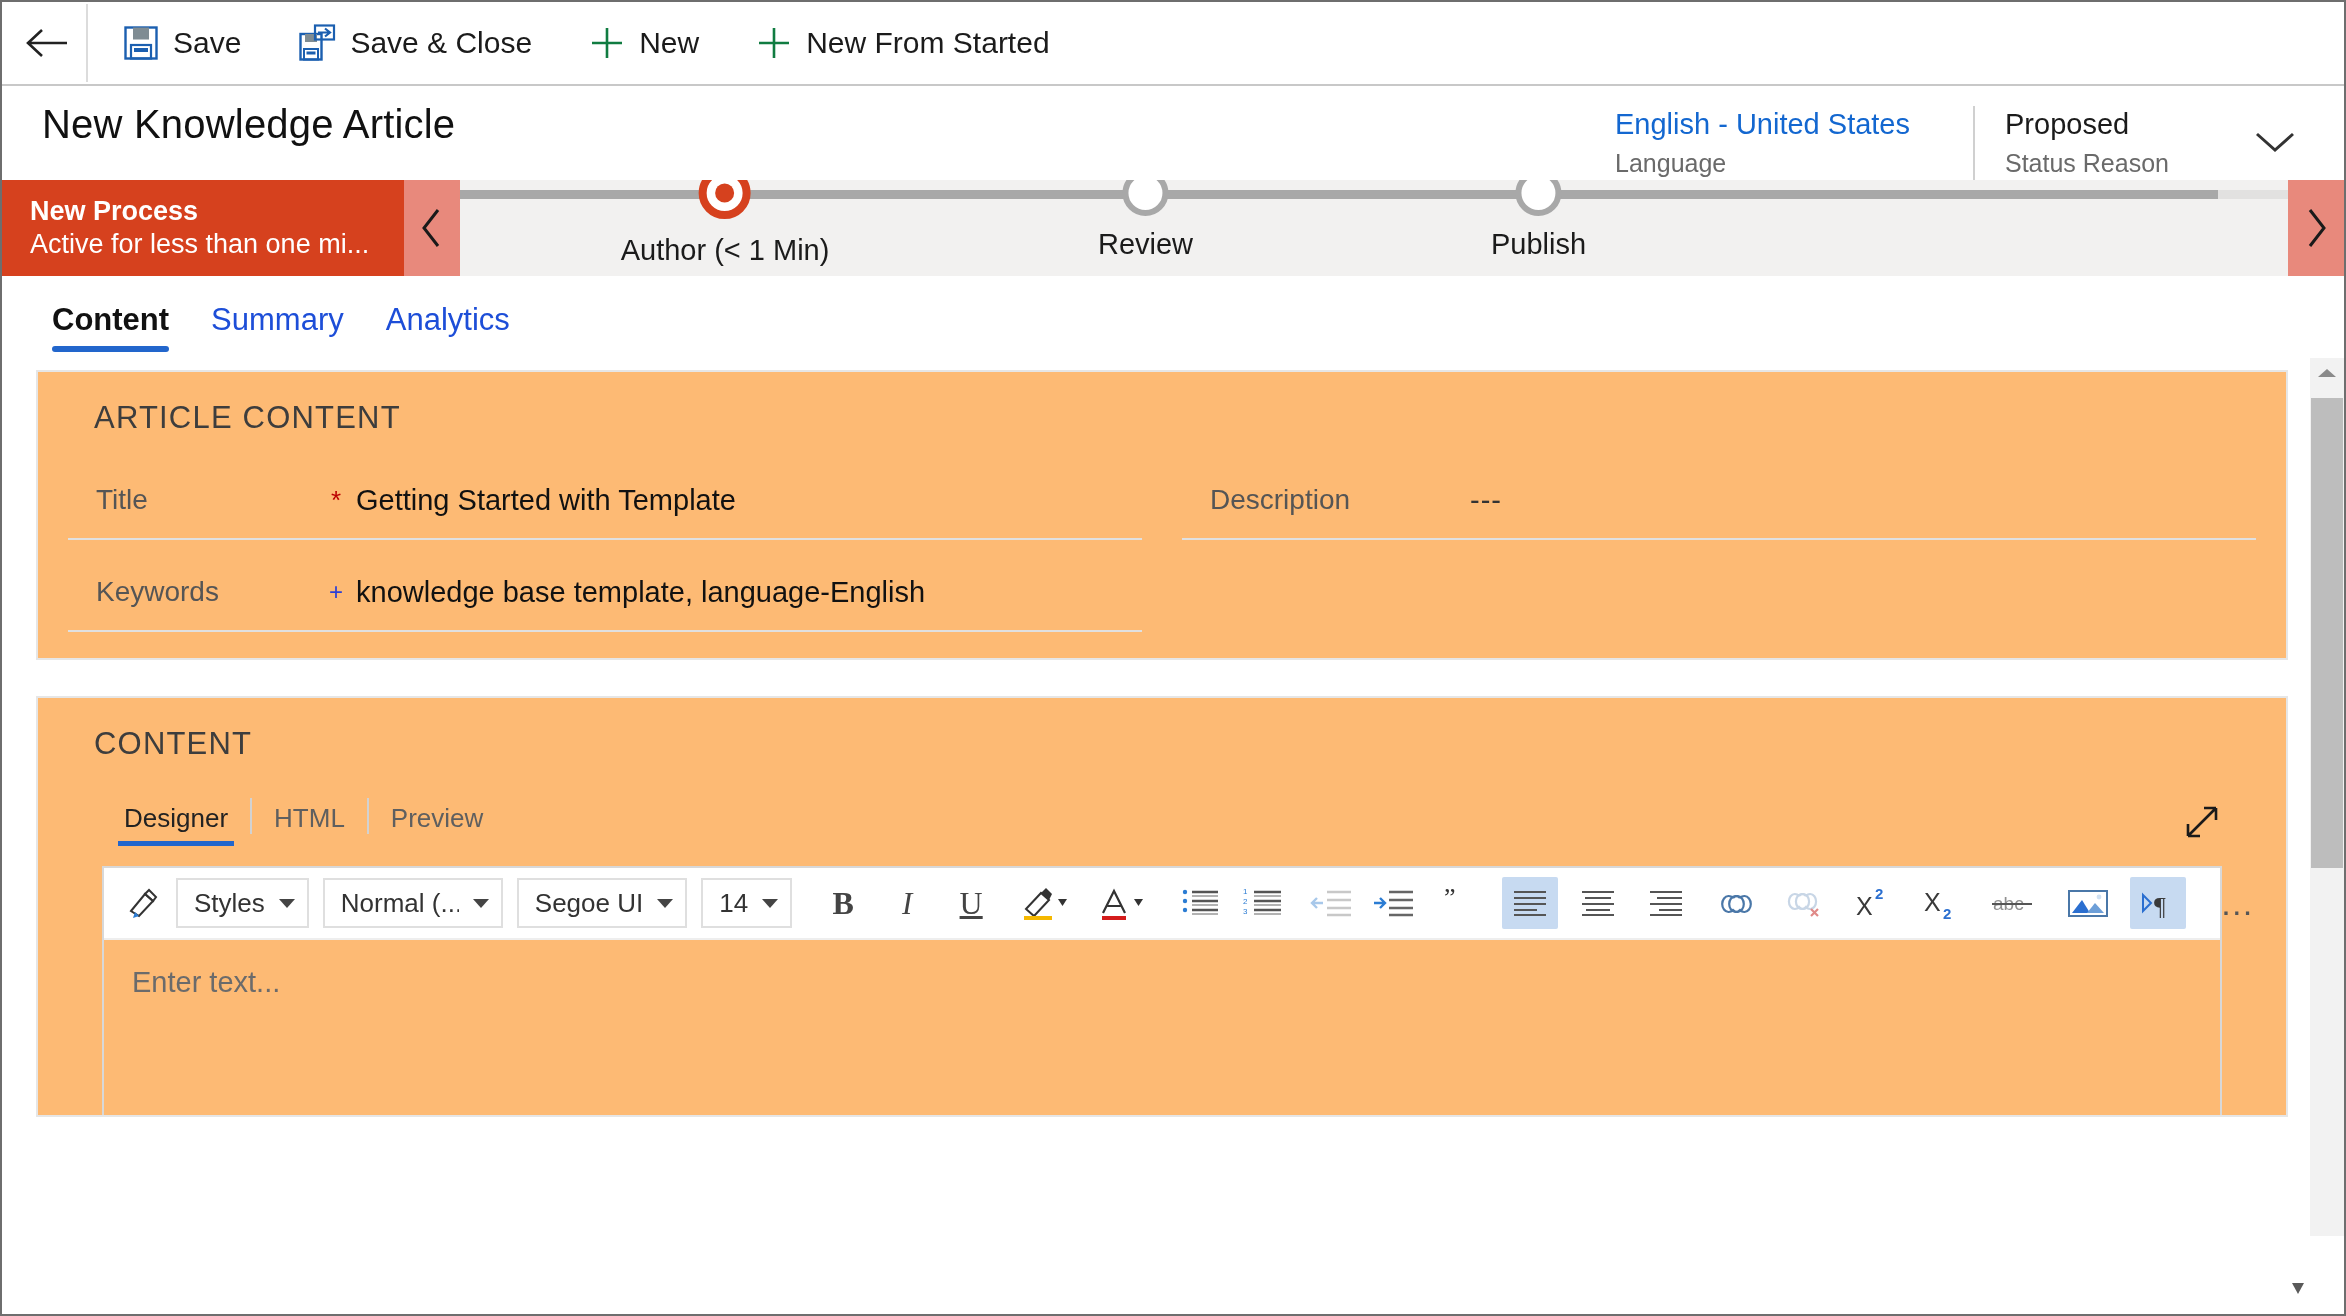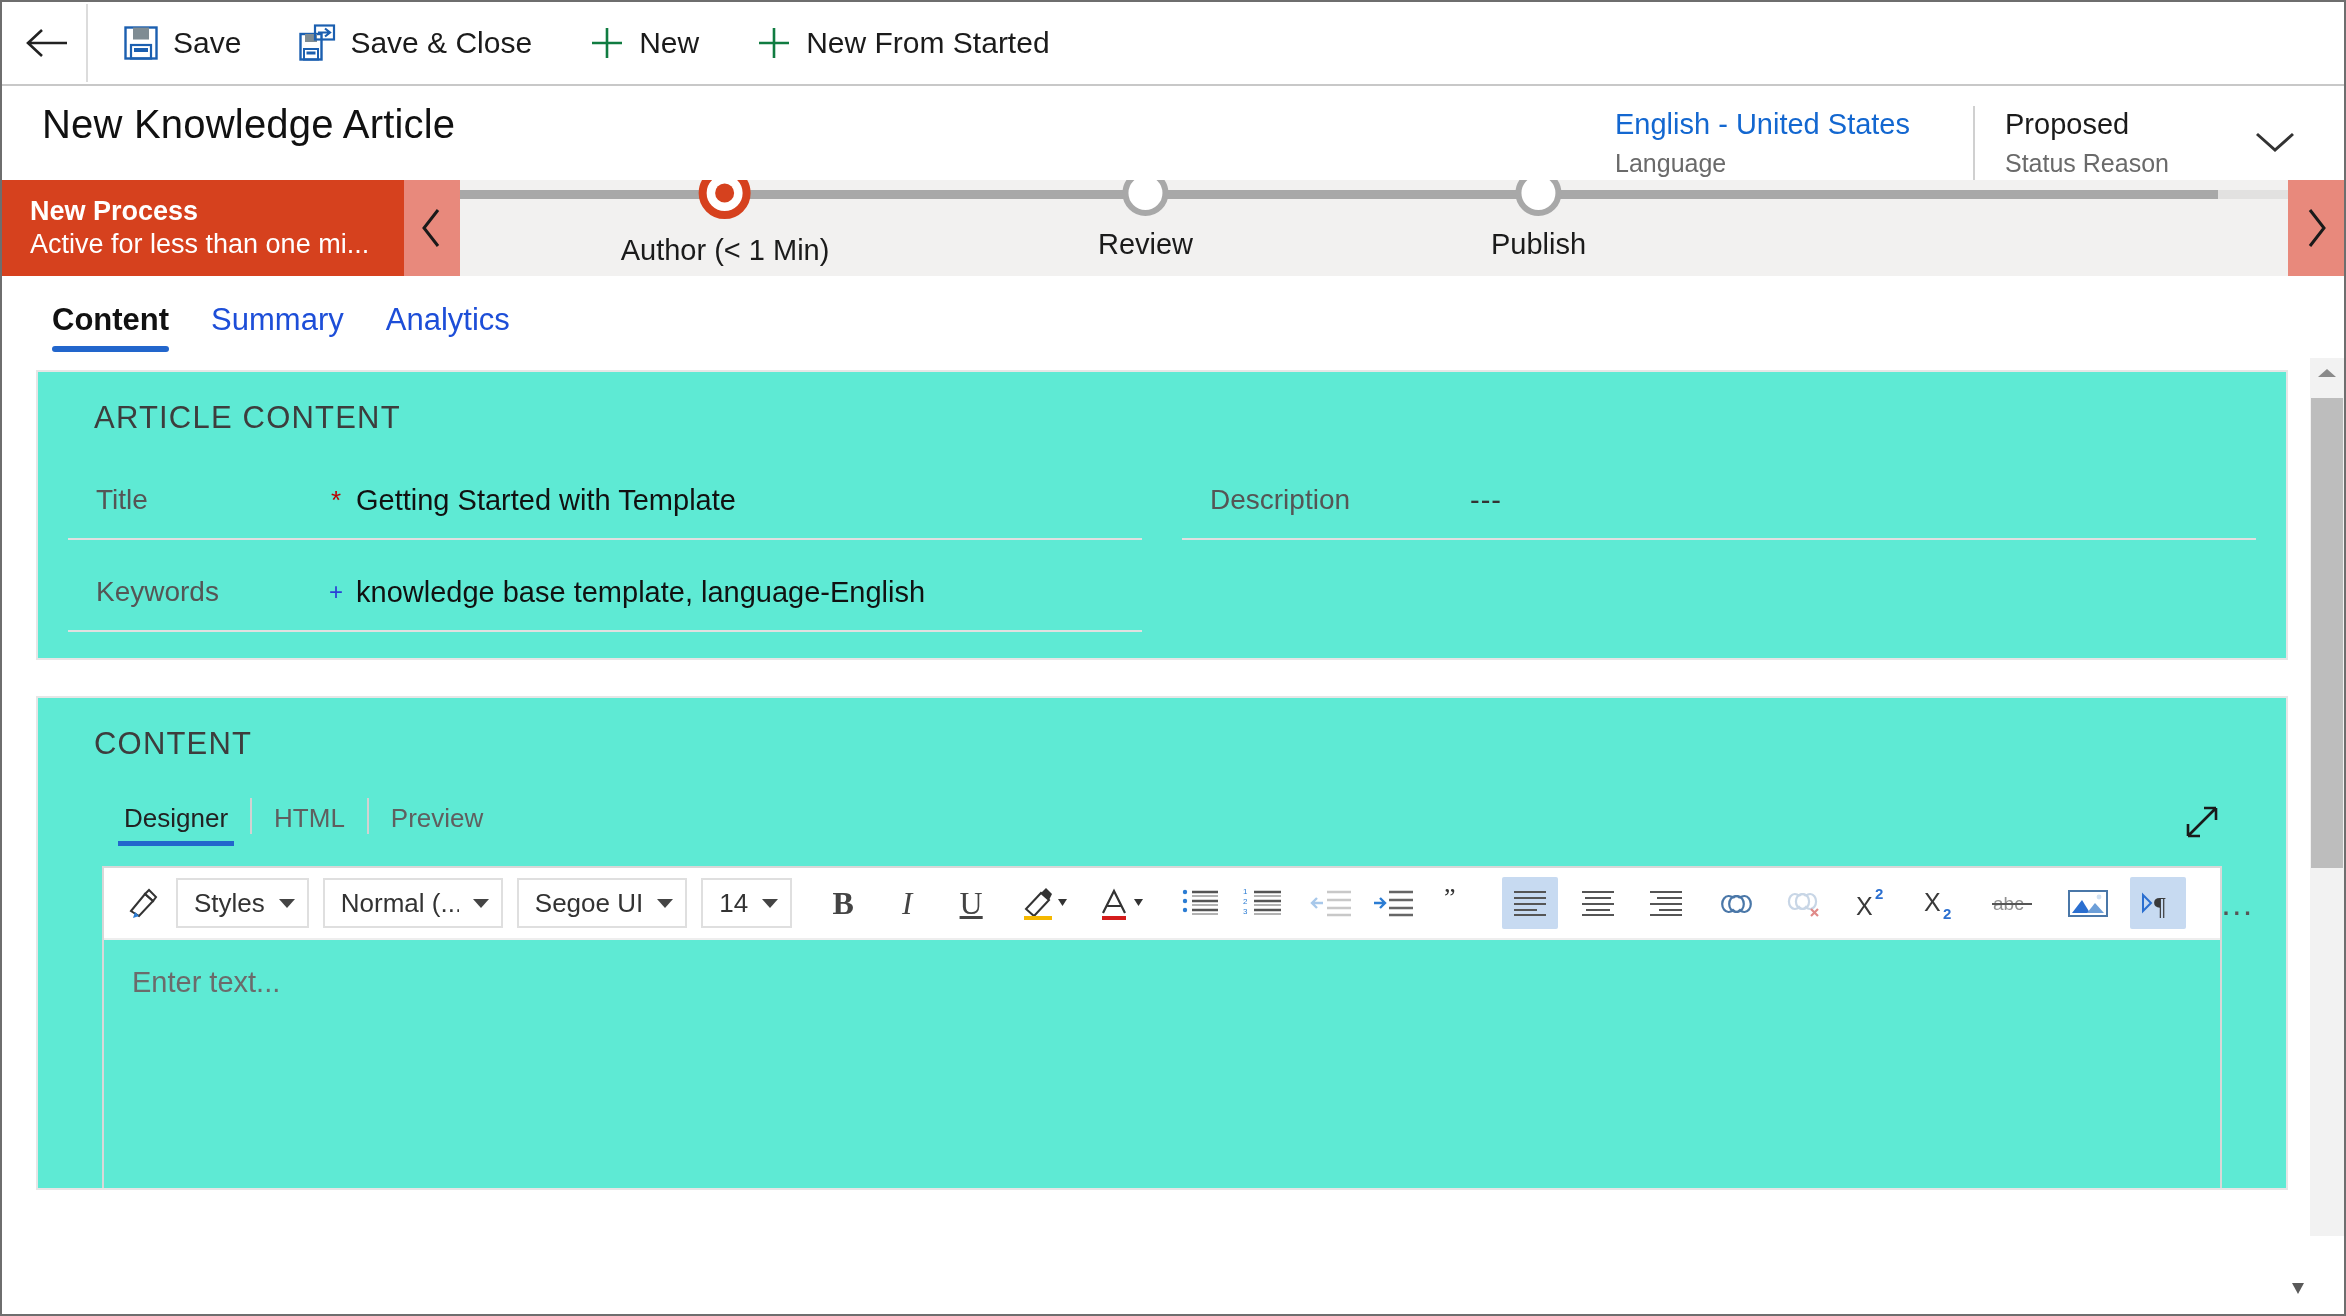--- a/index.html
+++ b/index.html
@@ -254,21 +254,21 @@
     display: flex;
   }
   .body-scroll {
     flex: 1 1 auto;
     padding: 18px 22px 0 34px;
     box-sizing: border-box;
     overflow: hidden;
   }
   .section {
     border: 2px solid #e6e6e6;
-    background: #5eead4;
+    background: #fdba74;
     box-sizing: border-box;
     padding: 28px 30px 26px 30px;
   }
   .section + .section { margin-top: 36px; }
   .section-title {
     font-size: 31px;
     letter-spacing: 1.2px;
     color: #3d3d3d;
     font-weight: 400;
     margin: 0 0 12px 26px;
@@ -430,21 +430,21 @@
     line-height: .6;
   }
   .rte-placeholder {
     font-size: 29px;
     color: #6b6b6b;
   }
   .rte-body-wrap {
     margin: 0 34px 0 34px;
     border-left: 2px solid #d8d8d8;
     border-right: 2px solid #d8d8d8;
-    height: 248px;
+    height: 175px;
     box-sizing: border-box;
     padding: 26px 0 0 28px;
   }
 
   
   .vscroll-outer {
     width: 34px;
     flex: 0 0 34px;
     background: #f2f2f2;
     position: relative;

